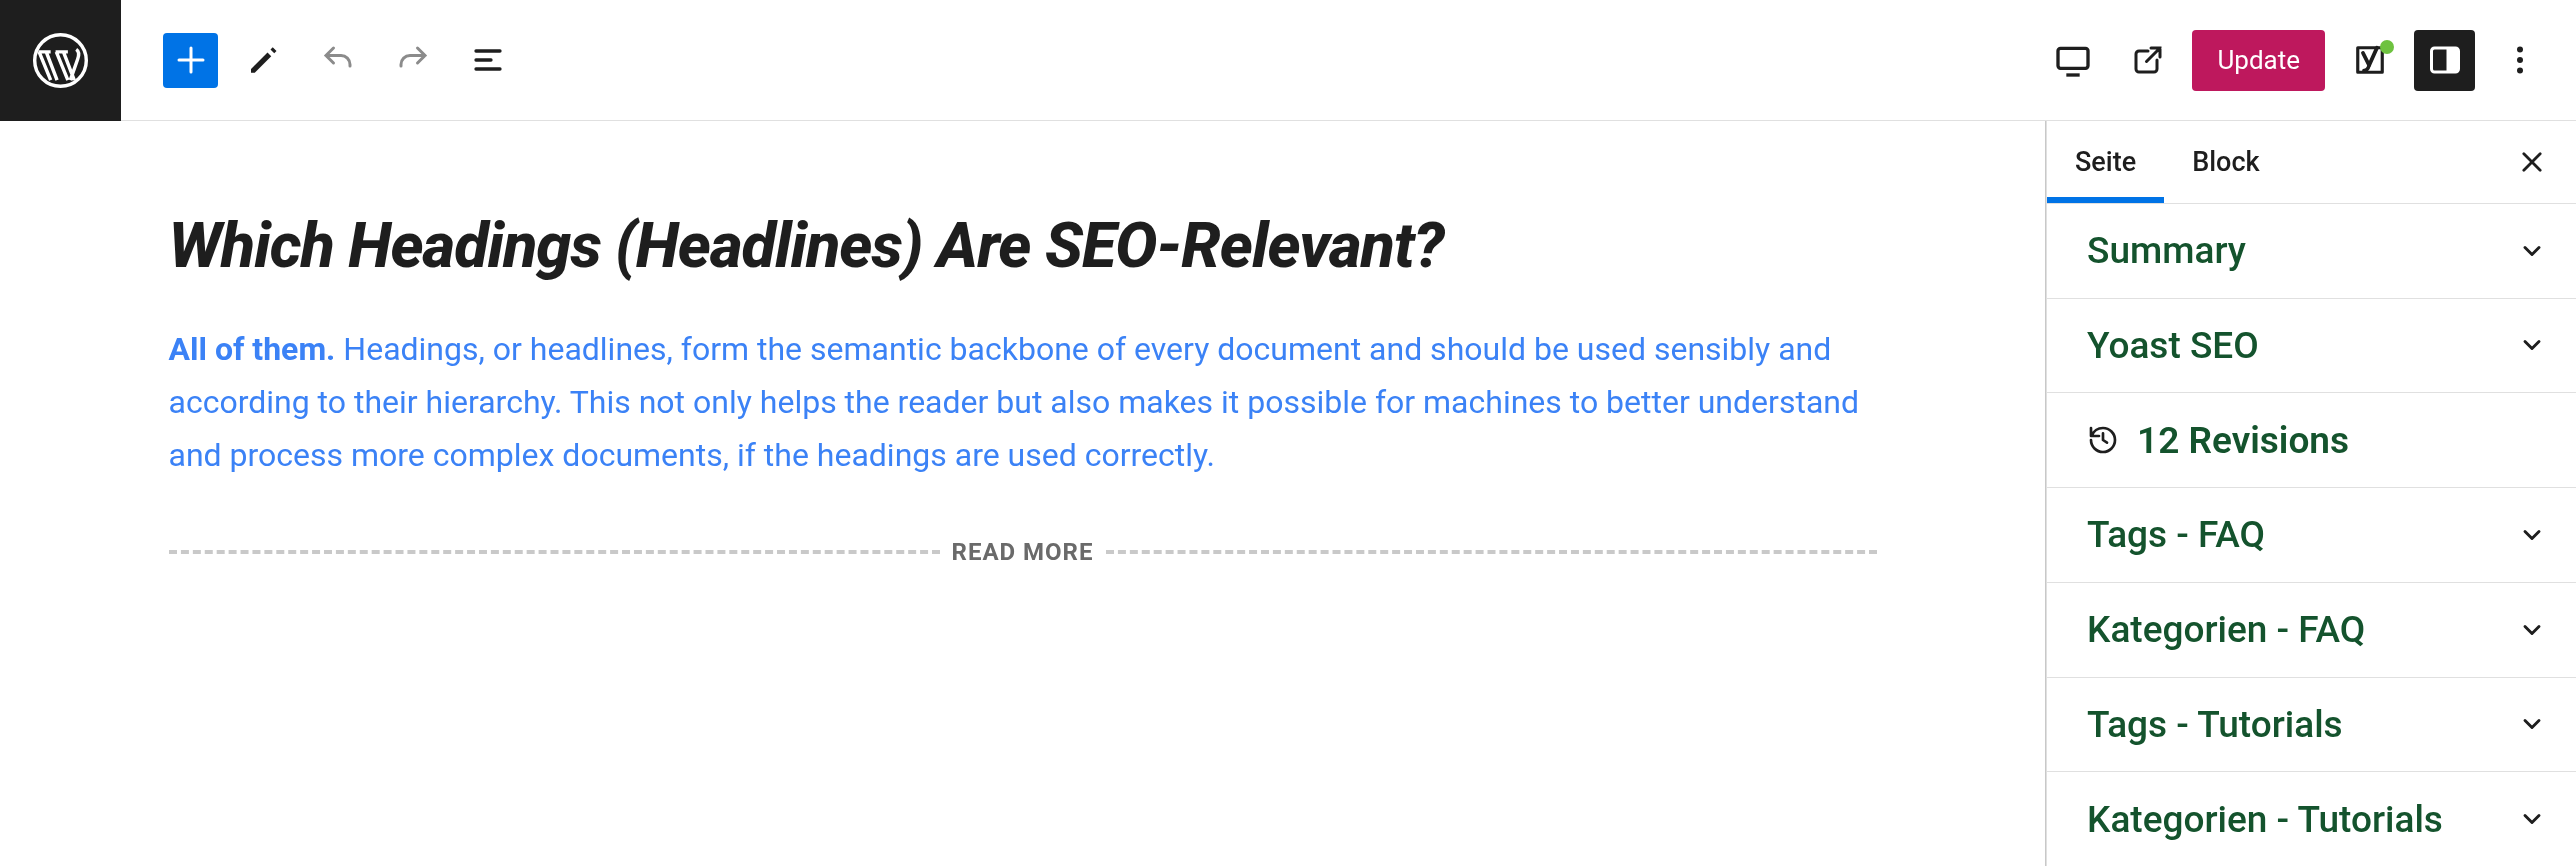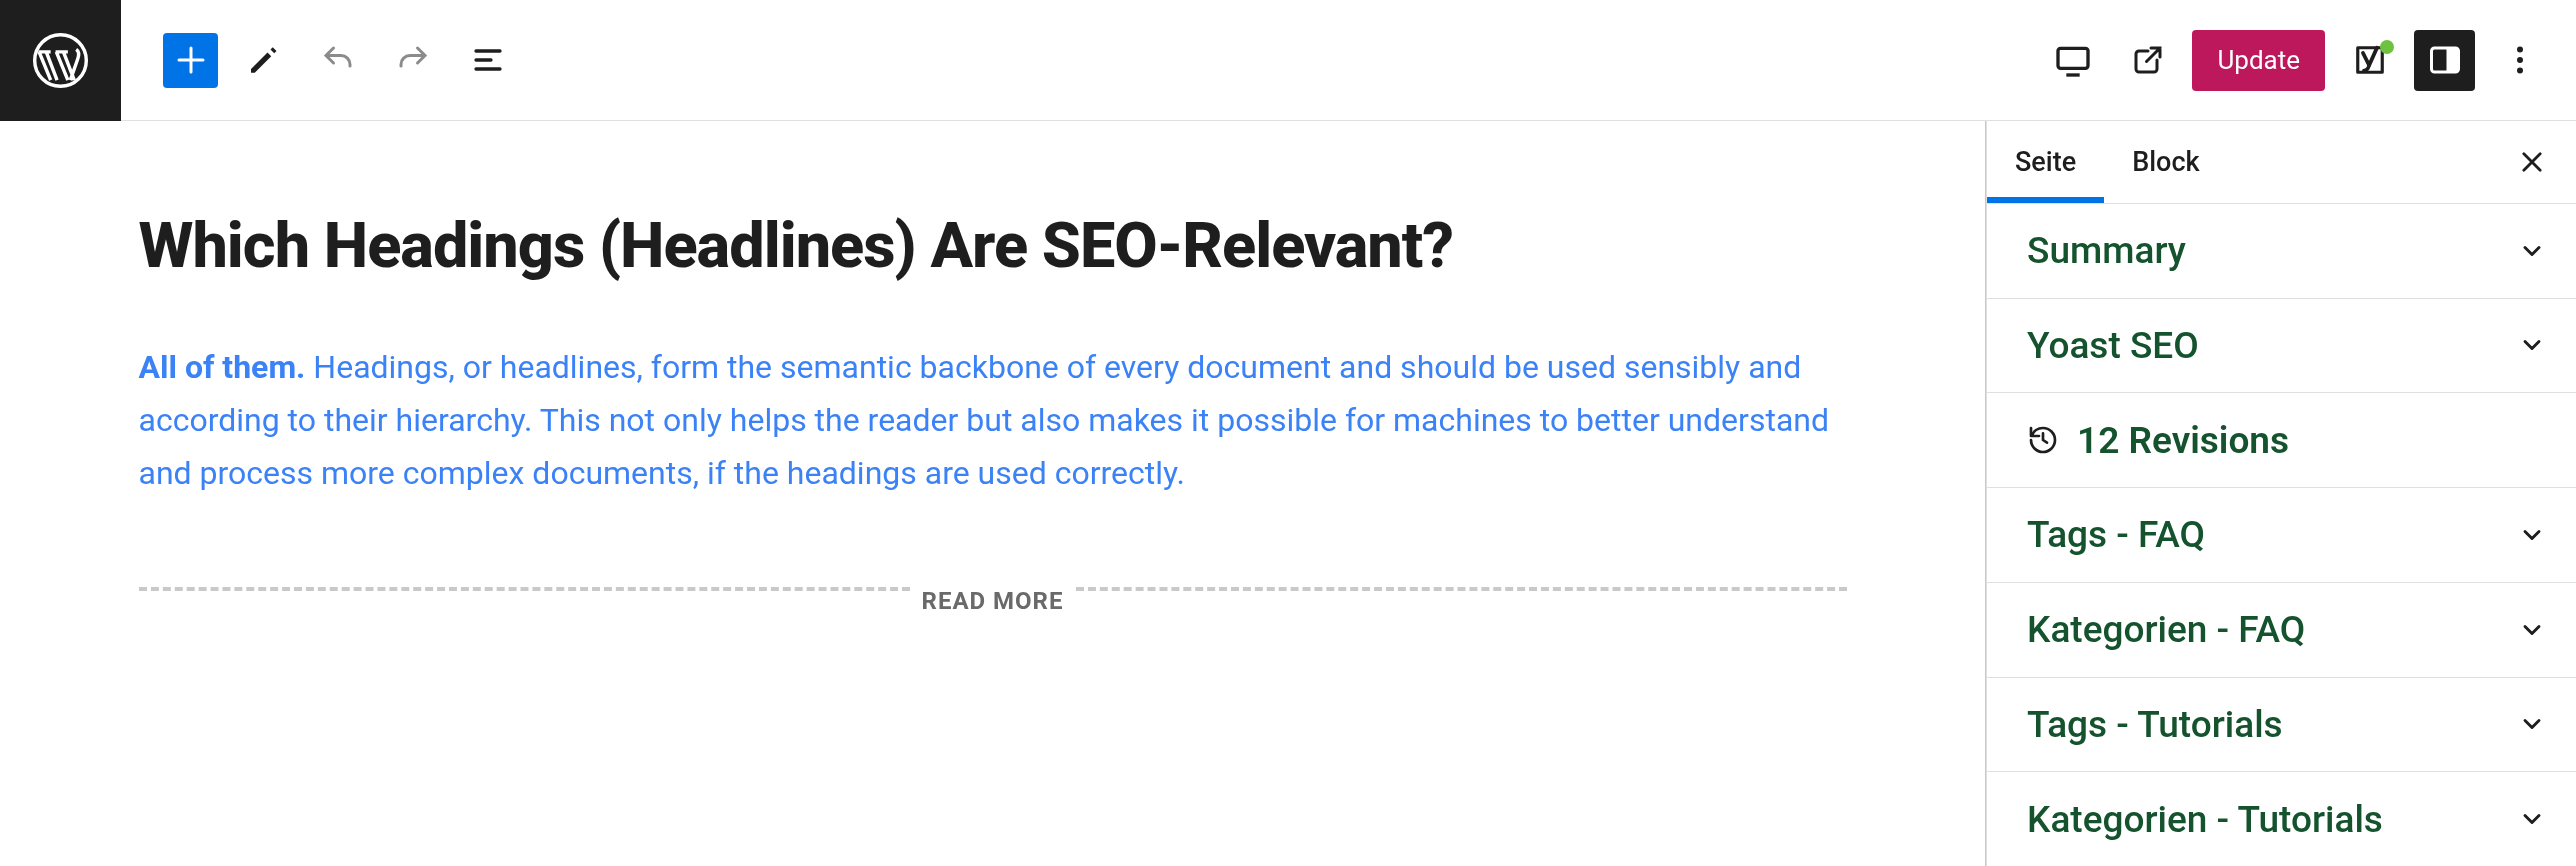--- a/index.html
+++ b/index.html
@@ -51,37 +51,38 @@
     
     .body-row { display: flex; flex: 1; min-height: 0; }
     .editor-scroll {
       flex: 1; overflow: hidden; position: relative; border-right: 1px solid #c8c8c8;
     }
     .editor-content {
       max-width: 1724px; margin: 0 auto; padding: 89px 8px 0 8px;
     }
     .post-title {
       font-size: 63px; font-weight: 800; letter-spacing: -1px; line-height: 1.15;
-      margin-bottom: 59px;
+      margin-bottom: 41px;
+      font-style: italic;
     }
     .paragraph {
       font-size: 32px; line-height: 1.65; color: #3b82f6;
     }
     .paragraph strong { font-weight: 700; }
     .read-more-row {
-      display: flex; margin-top: 87px; gap: 12px;
+      display: flex; align-items: center; margin-top: 56px; gap: 12px;
       padding: 0; width: 100%;
     }
     .dash { flex: 1; height: 0; border-top: 4px dashed #c9c9c9; }
     .read-more-label {
       color: #6a6a6a; font-size: 24px; font-weight: 700; letter-spacing: 1px;
     }
     
     .sidebar {
-      width: 590px; display: flex; flex-direction: column; background: #fff;
+      width: 530px; display: flex; flex-direction: column; background: #fff;
       border-left: 1px solid #e0e0e0;
     }
     .sb-tabs {
       display: flex; align-items: center; height: 83px; padding: 0 10px 0 0;
       border-bottom: 1px solid #e0e0e0;
     }
     .sb-tab {
       padding: 0 28px; height: 100%; display: flex; align-items: center;
       font-size: 27px; font-weight: 500; color: #1e1e1e; cursor: pointer;
       border-bottom: 6px solid transparent; border-top: 6px solid transparent;

